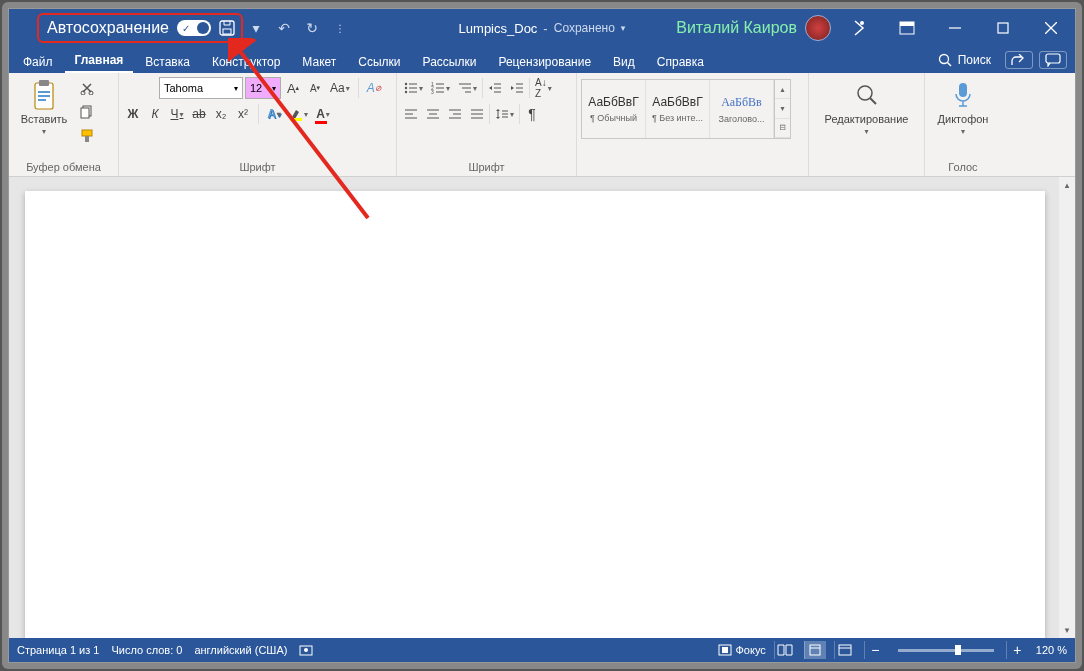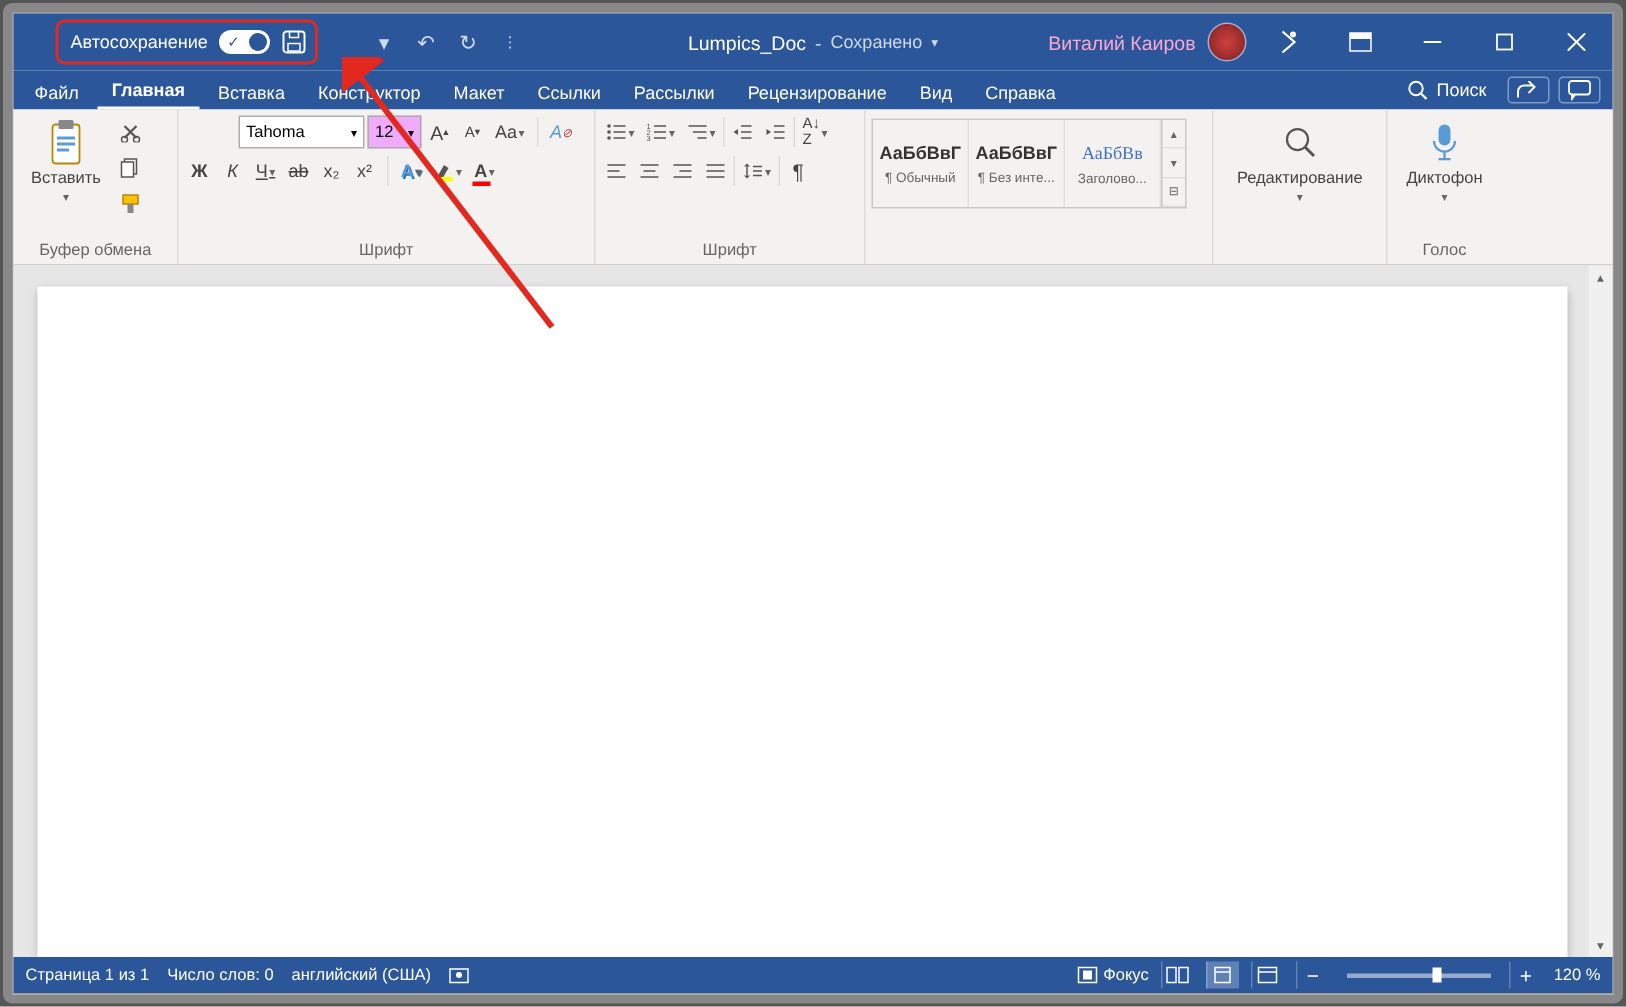--- a/index.html
+++ b/index.html
@@ -3,32 +3,32 @@
 <meta charset="utf-8">
 <style>
 * { box-sizing: border-box; margin: 0; padding: 0; }
 body { font-family: 'Segoe UI', Tahoma, sans-serif; font-size: 12px; background: #555; width: 1084px; height: 671px; position: relative; overflow: hidden; }
 .outer-frame { width: 1080px; height: 667px; margin: 2px; background: #888; border-radius: 6px; position: relative; }
 .window { position: absolute; top: 6px; left: 6px; right: 6px; bottom: 6px; background: #fff; display: flex; flex-direction: column; border: 1px solid #999; }
 
 
 .titlebar { height: 38px; background: #2b579a; display: flex; align-items: center; color: #fff; position: relative; }
 .autosave-wrap { position: absolute; top: 4px; left: 28px; height: 30px; padding: 0 6px 0 8px; border: 2px solid #e3281f; border-radius: 6px; display: flex; align-items: center; gap: 8px; background: #2b579a; z-index: 5; }
-.autosave-label { font-size: 12px; color: #fff; }
+.autosave-label { font-size: 16px; color: #fff; }
 .toggle { width: 34px; height: 16px; background: #fff; border-radius: 8px; position: relative; display: flex; align-items: center; }
 .toggle-check { position: absolute; left: 5px; font-size: 10px; color: #2b579a; }
 .toggle-knob { position: absolute; right: 2px; width: 12px; height: 12px; background: #2b579a; border-radius: 50%; }
 .save-icon { width: 16px; height: 16px; display: flex; align-items: center; justify-content: center; }
 .qat { display: flex; align-items: center; gap: 10px; margin-left: 238px; color: #cdd9ec; }
 .qat-item { width: 18px; height: 18px; display: flex; align-items: center; justify-content: center; font-size: 14px; }
 .title-center { position: absolute; left: 50%; transform: translateX(-50%); display: flex; align-items: center; gap: 6px; font-size: 13px; }
 .title-doc { color: #fff; }
 .title-status { color: #cdd9ec; font-size: 12px; }
 .title-right { margin-left: auto; display: flex; align-items: center; gap: 8px; padding-right: 4px; }
-.user-name { font-size: 13px; color: #f9a8d4; }
+.user-name { font-size: 16px; color: #86efac; }
 .avatar { width: 26px; height: 26px; border-radius: 50%; background: radial-gradient(circle, #d04040, #7a2020); border: 1px solid #9ab0d4; }
 .win-btn { width: 40px; height: 30px; display: flex; align-items: center; justify-content: center; color: #fff; font-size: 14px; }
 
 
 .tabs { height: 26px; background: #2b579a; display: flex; align-items: flex-end; color: #fff; padding: 0 4px; gap: 2px; }
 .tab { padding: 4px 10px; font-size: 12px; color: #fff; cursor: default; }
 .tab.active { border-bottom: 2px solid #fff; font-weight: 600; }
 .tabs-right { margin-left: auto; display: flex; align-items: center; gap: 6px; padding-right: 4px; }
 .search-tab { padding: 4px 8px; display: flex; align-items: center; gap: 4px; }
 .icon-small { width: 18px; height: 18px; display: flex; align-items: center; justify-content: center; font-size: 12px; }
@@ -42,21 +42,21 @@
 .big-btn .icon-box { width: 32px; height: 32px; display: flex; align-items: center; justify-content: center; }
 .big-btn .lbl { font-size: 11px; text-align: center; color: #444; }
 .col { display: flex; flex-direction: column; gap: 2px; padding-top: 2px; }
 .row { display: flex; align-items: center; gap: 2px; }
 .tbtn { min-width: 20px; height: 22px; padding: 0 3px; display: flex; align-items: center; justify-content: center; font-size: 12px; color: #444; }
 .tbtn.drop::after { content: "▾"; font-size: 8px; margin-left: 1px; color: #666; }
 .font-select { width: 84px; height: 22px; border: 1px solid #adadad; background: #fff; font-size: 11px; padding: 0 4px; display: flex; align-items: center; justify-content: space-between; margin-left: 36px; }
 .size-select { width: 36px; height: 22px; border: 1px solid #adadad; background: #f0abfc; font-size: 11px; padding: 0 4px; display: flex; align-items: center; justify-content: space-between; }
 .style-gallery { display: flex; gap: 0; border: 1px solid #c8c8c8; height: 60px; }
 .style-item { width: 64px; border-right: 1px solid #e0e0e0; display: flex; flex-direction: column; align-items: center; justify-content: center; padding: 2px; }
-.style-preview { font-size: 12px; color: #333; font-weight: 700; }
+.style-preview { font-size: 12px; color: #333; font-weight: 400; }
 .style-preview.heading { color: #4472c4; font-family: 'Calibri Light'; font-weight: 300; }
 .style-name { font-size: 9px; color: #666; margin-top: 4px; }
 .style-more { width: 16px; border-left: 1px solid #c8c8c8; display: flex; flex-direction: column; }
 .style-more div { flex: 1; display: flex; align-items: center; justify-content: center; font-size: 8px; color: #666; border-bottom: 1px solid #e0e0e0; }
 
 
 .doc-area { flex: 1; background: #e6e6e6; position: relative; overflow: hidden; }
 .page { position: absolute; top: 14px; left: 16px; right: 30px; bottom: 0; background: #fff; box-shadow: 0 2px 6px rgba(0,0,0,0.25); }
 .scrollbar-v { position: absolute; right: 0; top: 0; bottom: 0; width: 16px; background: #f0f0f0; }
 .scroll-arrow { height: 16px; display: flex; align-items: center; justify-content: center; font-size: 9px; color: #666; }

